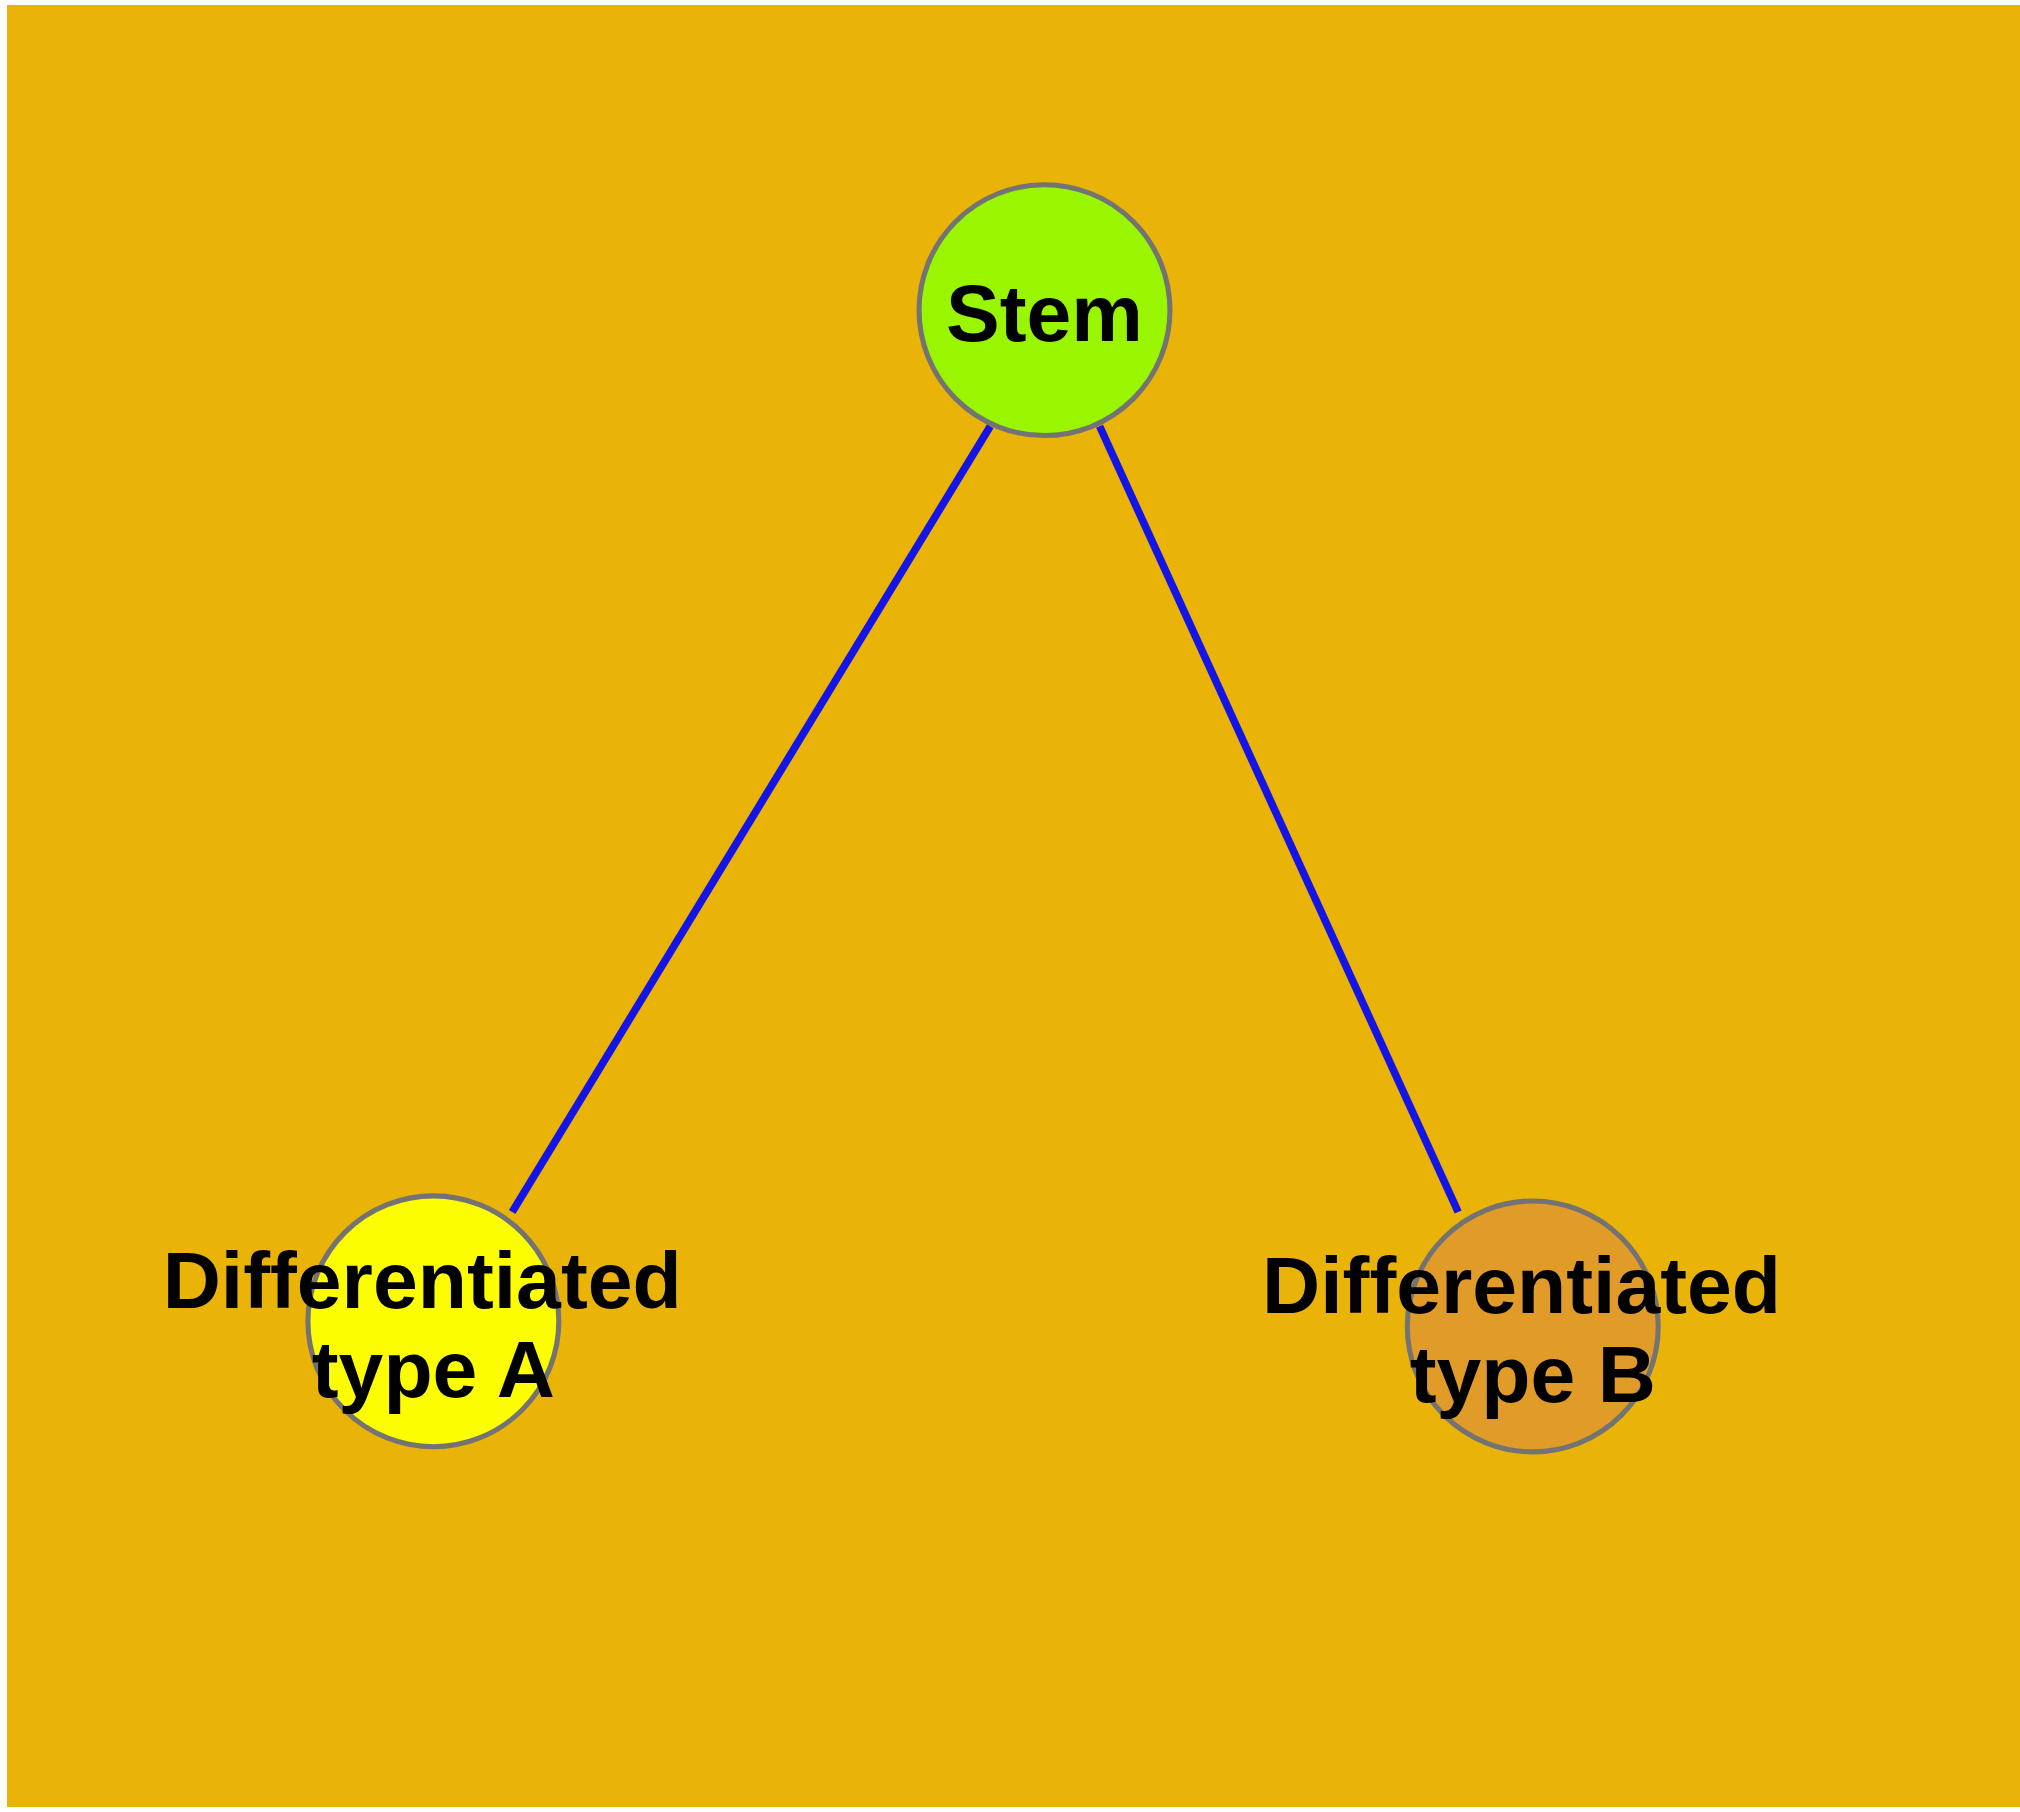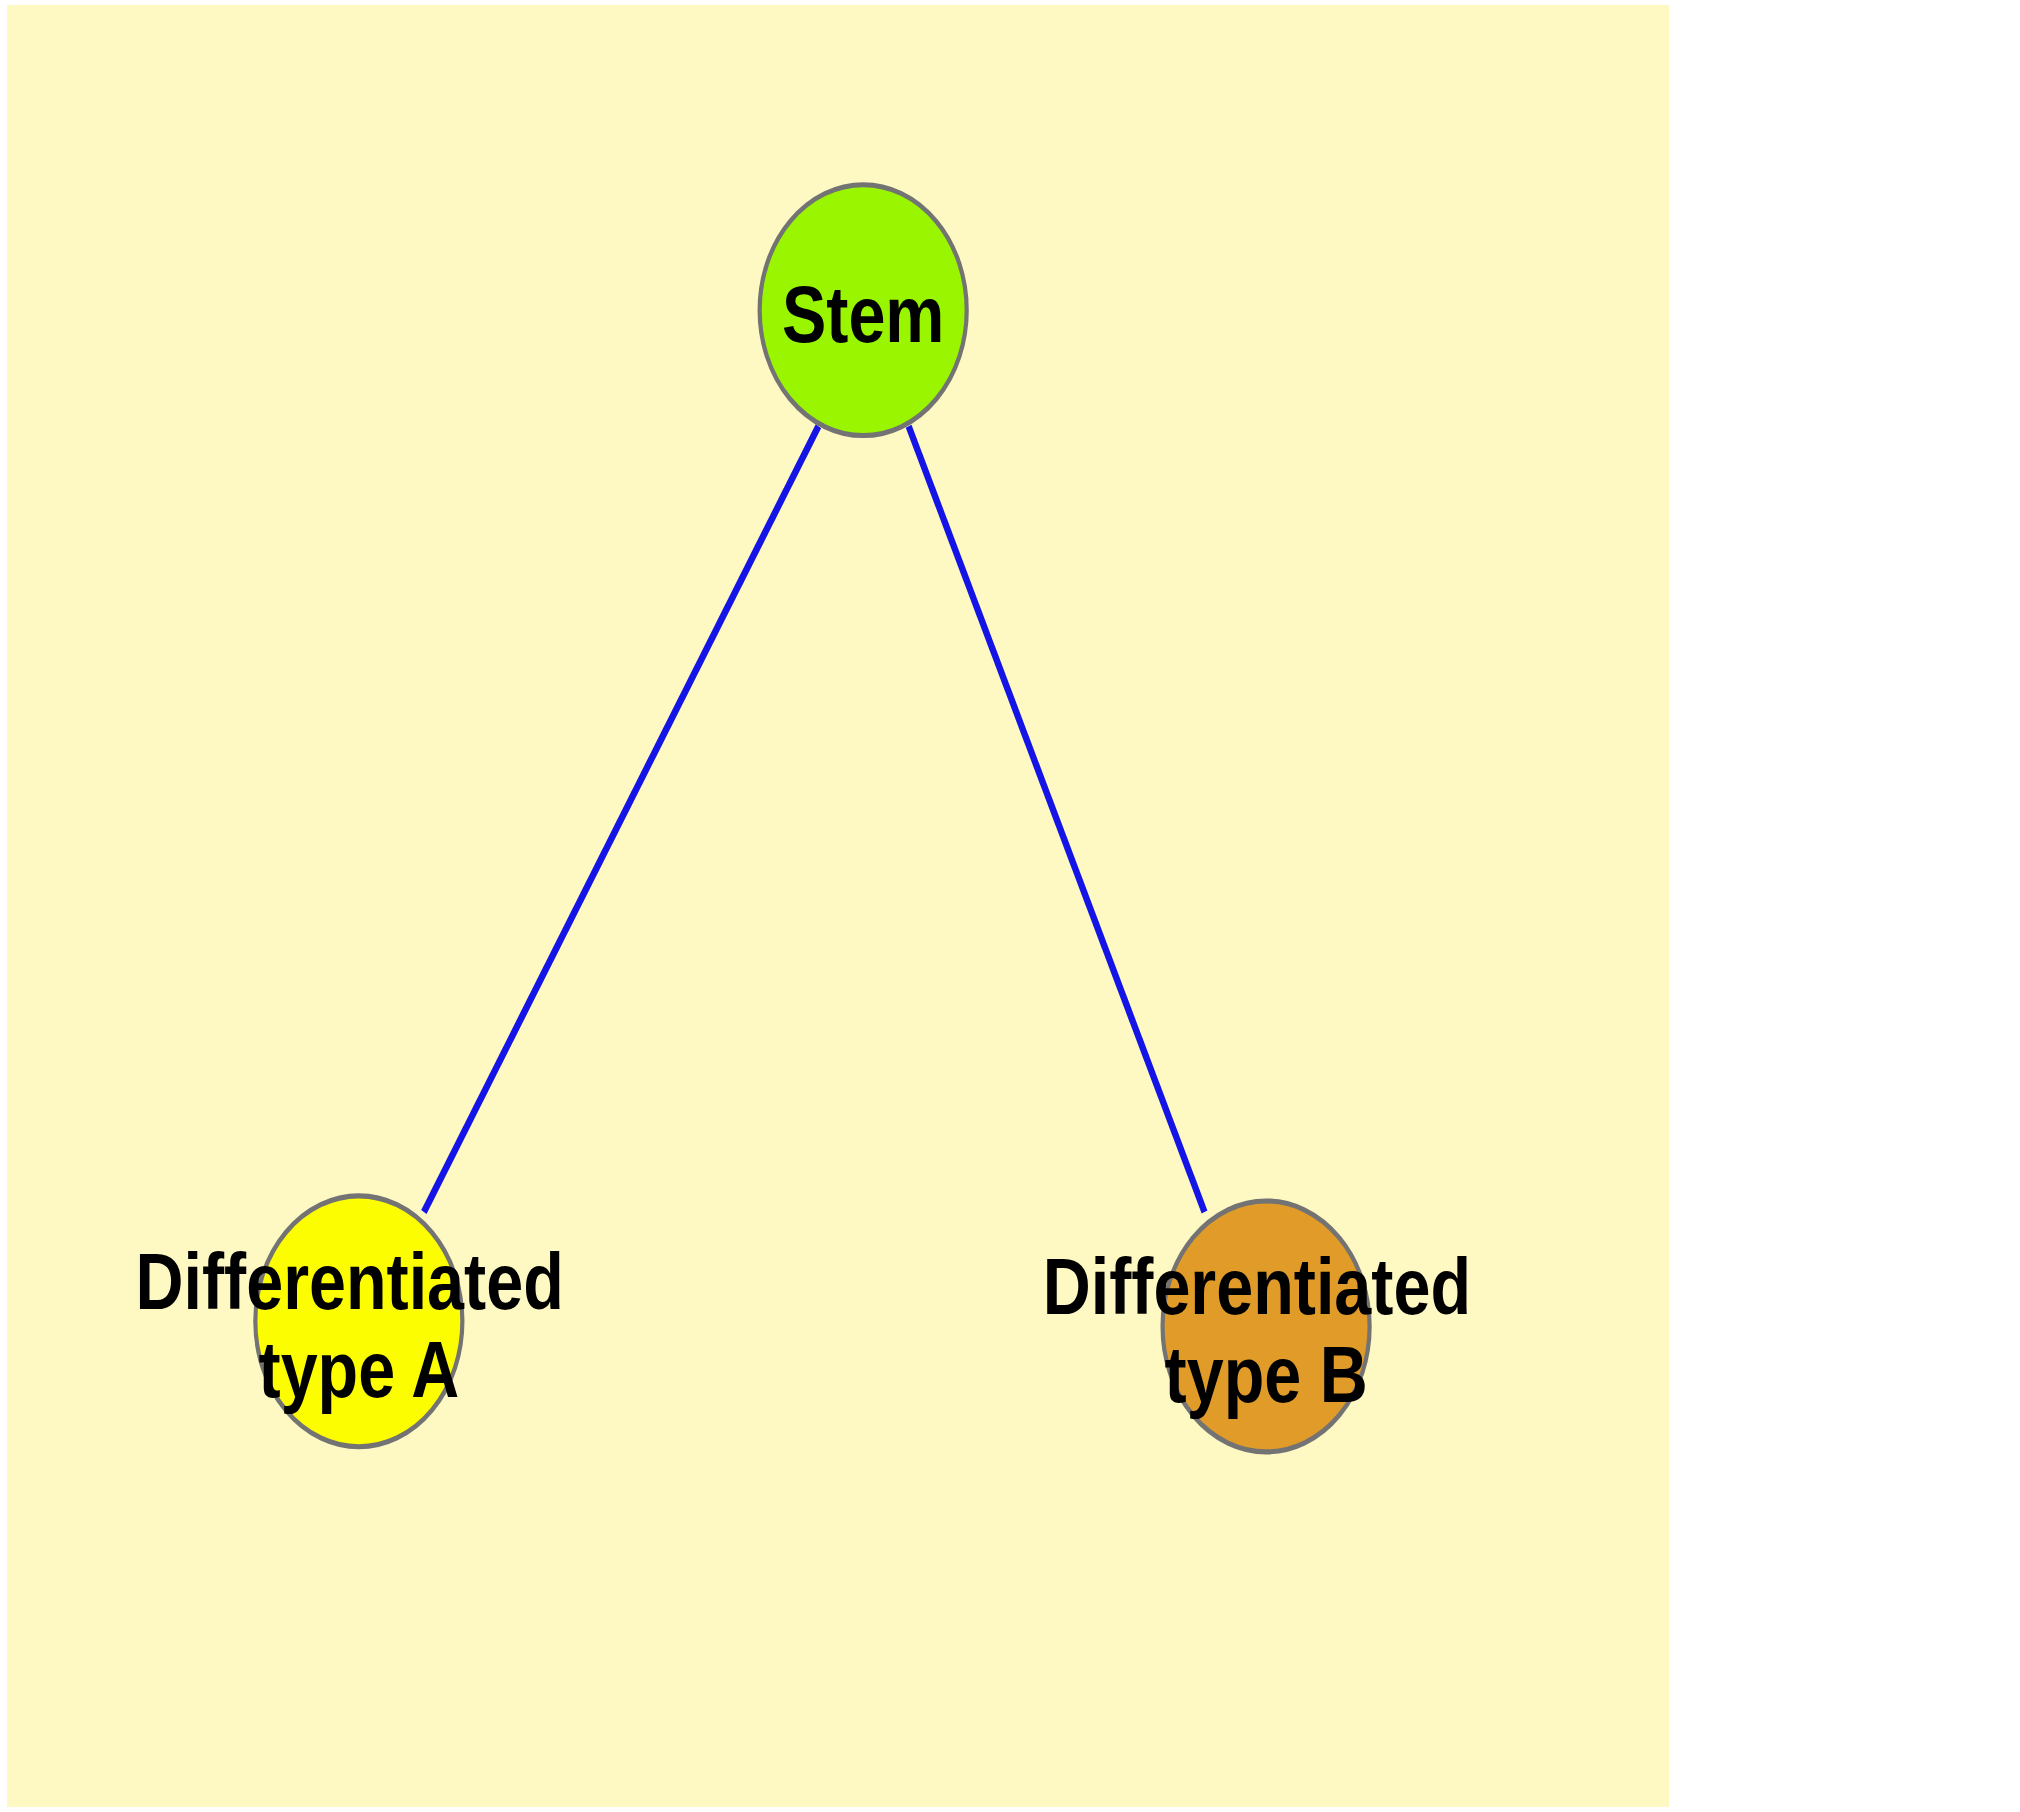--- a/index.html
+++ b/index.html
@@ -17,23 +17,23 @@
   #canvas {
     position: relative;
     width: 2021px;
     height: 1812px;
     background: #ffffff;
   }
   #plot-area {
     position: absolute;
     left: 6.8px;
     top: 5.1px;
-    width: 1662px;
+    width: 2014px;
     height: 1802px;
-    background: #fef9c3;
+    background: #eab308;
     overflow: hidden;
   }
   #graph-svg {
     position: absolute;
     left: 0;
     top: 0;
     width: 100%;
     height: 100%;
     display: block;
   }

